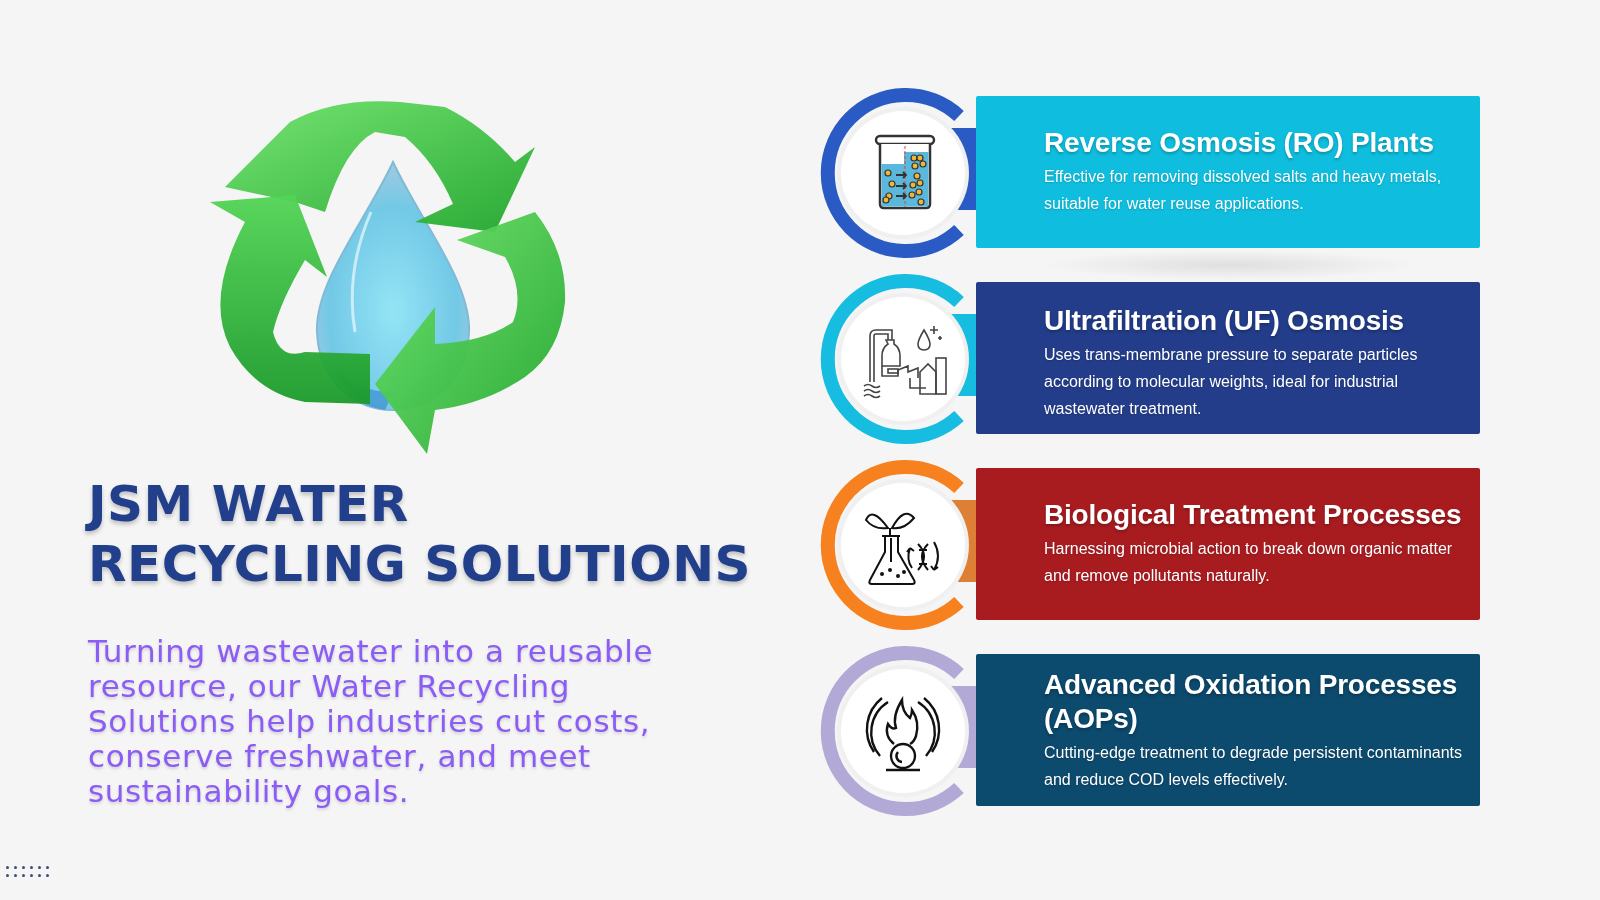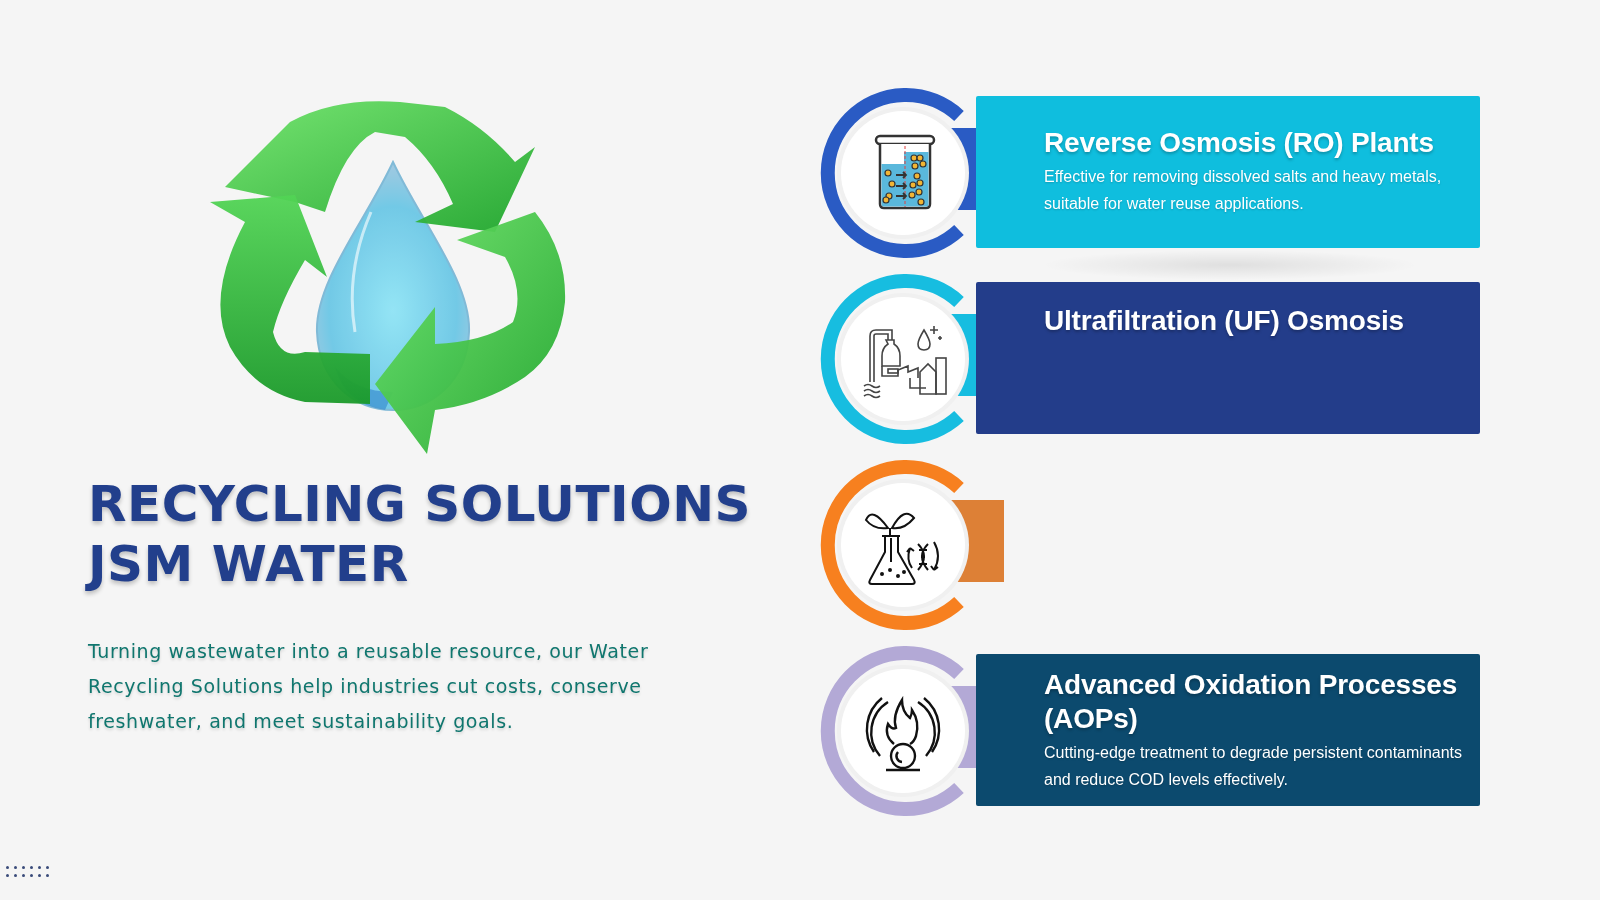--- a/index.html
+++ b/index.html
@@ -16,21 +16,21 @@
     position: absolute; left: 88px; top: 474px;
     font-family: "DejaVu Sans", sans-serif;
     font-weight: 700; font-size: 50px; line-height: 60px;
     color: #223f8c; letter-spacing: 0.5px;
     text-shadow: 0 3px 4px rgba(0,0,0,0.22);
     white-space: nowrap;
   }
   .subtitle {
     position: absolute; left: 88px; top: 634px; width: 640px;
     font-family: "DejaVu Sans", sans-serif;
-    font-size: 19px; line-height: 35px; color: #0f766e;
+    font-size: 31px; line-height: 35px; color: #8b5cf6;
     letter-spacing: 0.6px;
     text-shadow: 0 2px 3px rgba(0,0,0,0.15);
   }
   .dots {
     position: absolute; left: 6px; top: 866px;
     display: grid; grid-template-columns: repeat(6, 8px); row-gap: 5px;
   }
   .dots span { width: 3px; height: 3px; background: #3a4b7a; border-radius: 50%; display: block; }
 
   .item { position: absolute; left: 818px; width: 670px; height: 190px; }
@@ -92,22 +92,22 @@
   <path d="M176 120 Q 150 180, 160 240" stroke="#ffffff" stroke-width="3" fill="none" opacity="0.6"></path>
 
   <path d="M30 95 L 95 30 Q 140 5, 205 10 L 250 15 Q 290 35, 320 70 L 340 55 L 300 140 L 220 130 L 258 112 Q 240 70, 210 45 L 180 40 Q 150 55, 130 120 L 100 110 Z" fill="url(#g1)" opacity="0.95"></path>
 
   <path d="M15 110 L 100 103 L 132 185 L 110 168 Q 85 210, 78 240 Q 85 268, 110 260 L 175 262 L 175 312 L 110 310 Q 60 300, 35 255 Q 10 205, 50 130 Z" fill="url(#g2)" opacity="0.95"></path>
 
   <path d="M262 148 L 340 120 Q 372 160, 370 210 Q 365 260, 330 285 Q 290 312, 240 318 L 232 362 L 180 292 L 240 215 L 240 252 Q 290 250, 318 230 Q 330 200, 310 165 Z" fill="url(#g1)" opacity="0.95"></path>
 </svg>
 
 <div class="title">
+  <div>JSM WATER</div>
   <div>RECYCLING SOLUTIONS</div>
-  <div>JSM WATER</div>
 </div>
 
 <p class="subtitle">Turning wastewater into a reusable resource, our Water Recycling Solutions help industries cut costs, conserve freshwater, and meet sustainability goals.</p>
 
 <div class="dots">
   <span></span>
     <span></span>
     <span></span>
     <span></span>
     <span></span>
@@ -162,20 +162,21 @@
 </div>
 
 <div class="item" style="top:272px;">
   <svg class="ring" viewBox="0 0 170 170" style="top:2px;">
     <path d="M140 28 A 78 78 0 1 0 140 142" fill="none" stroke="#17bde0" stroke-width="14"></path>
   </svg>
   <div class="tab" style="top:42px;background:#17bde0;"></div>
   <div class="inner-circle" style="left:23px;top:25px;width:124px;height:124px;box-shadow:0 0 0 4px #f0f0f0;"></div>
   <div class="card" style="top:10px;background:#233d8a;padding-top:22px;">
     <div class="card-title">Ultrafiltration (UF) Osmosis</div>
+    <div class="card-desc">Uses trans-membrane pressure to separate particles according to molecular weights, ideal for industrial wastewater treatment.</div>
   </div>
   <svg class="icon-box" viewBox="0 0 90 90" style="top:42px;" fill="none" stroke="#444" stroke-width="1.6">
     <path d="M12 68 L12 22 Q12 16 18 16 L34 16 L34 26"></path>
     <path d="M16 68 L16 22 Q16 20 18 20 L30 20 L30 26"></path>
     <path d="M28 26 L36 26 L36 30 Q42 34 42 42 L42 52 L24 52 L24 42 Q24 34 30 30 Z"></path>
     <path d="M24 52 L24 62 L40 62 L40 56 L50 52 L50 58 L60 54 L60 64"></path>
     <rect x="30" y="55" width="10" height="4"></rect>
     <path d="M52 64 L52 74 L68 74"></path>
     <path d="M6 72 Q10 69 14 72 T22 72 M6 77 Q10 74 14 77 T22 77 M6 82 Q10 79 14 82 T22 82"></path>
     <path d="M62 58 L70 50 L78 58 L78 80 L62 80 Z"></path>
@@ -184,20 +185,24 @@
     <path d="M76 12 L76 20 M72 16 L80 16 M82 22 L82 26 M80 24 L84 24"></path>
   </svg>
 </div>
 
 <div class="item" style="top:458px;">
   <svg class="ring" viewBox="0 0 170 170" style="top:2px;">
     <path d="M140 28 A 78 78 0 1 0 140 142" fill="none" stroke="#f7801f" stroke-width="14"></path>
   </svg>
   <div class="tab" style="top:42px;background:#dd8036;"></div>
   <div class="inner-circle" style="left:23px;top:25px;width:124px;height:124px;box-shadow:0 0 0 4px #f0f0f0;"></div>
+  <div class="card" style="top:10px;background:#a81c20;">
+    <div class="card-title">Biological Treatment Processes</div>
+    <div class="card-desc">Harnessing microbial action to break down organic matter and remove pollutants naturally.</div>
+  </div>
   <svg class="icon-box" viewBox="0 0 90 90" style="top:42px;" fill="none" stroke="#111" stroke-width="2">
     <path d="M30 28 Q14 6 8 20 Q16 30 30 28 Z"></path>
     <path d="M34 28 Q46 6 56 18 Q46 30 34 28 Z"></path>
     <path d="M32 28 L32 36"></path>
     <path d="M24 36 L42 36 M27 36 L27 52 L12 80 Q10 84 14 84 L54 84 Q58 84 56 80 L40 52 L40 36"></path>
     <path d="M33 38 L33 62"></path>
     <circle cx="24" cy="74" r="1" fill="#111"></circle>
       <circle cx="32" cy="70" r="1" fill="#111"></circle>
       <circle cx="40" cy="76" r="1" fill="#111"></circle>
       <circle cx="46" cy="72" r="1" fill="#111"></circle>

